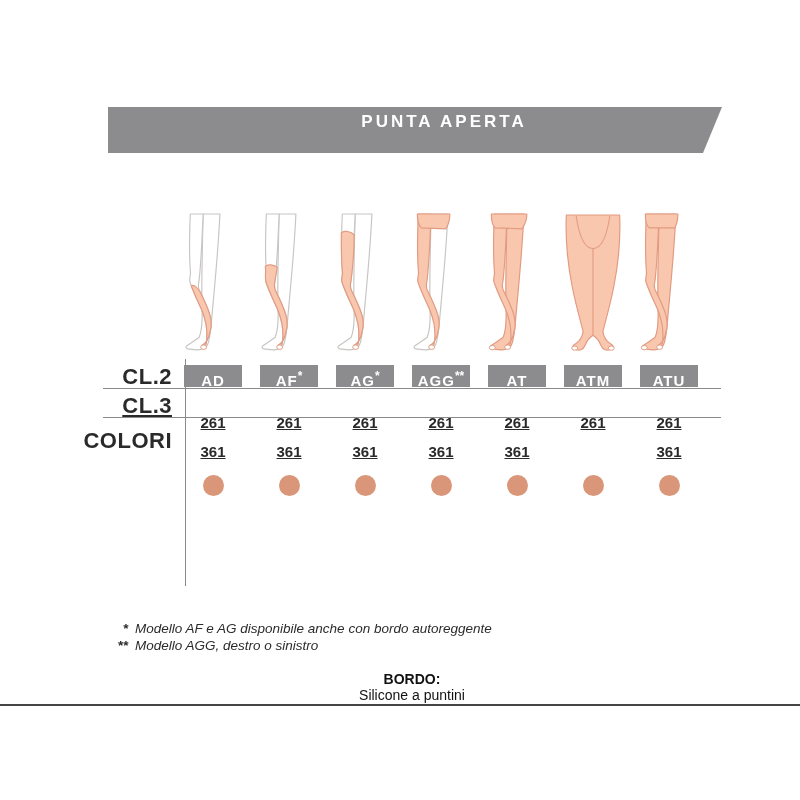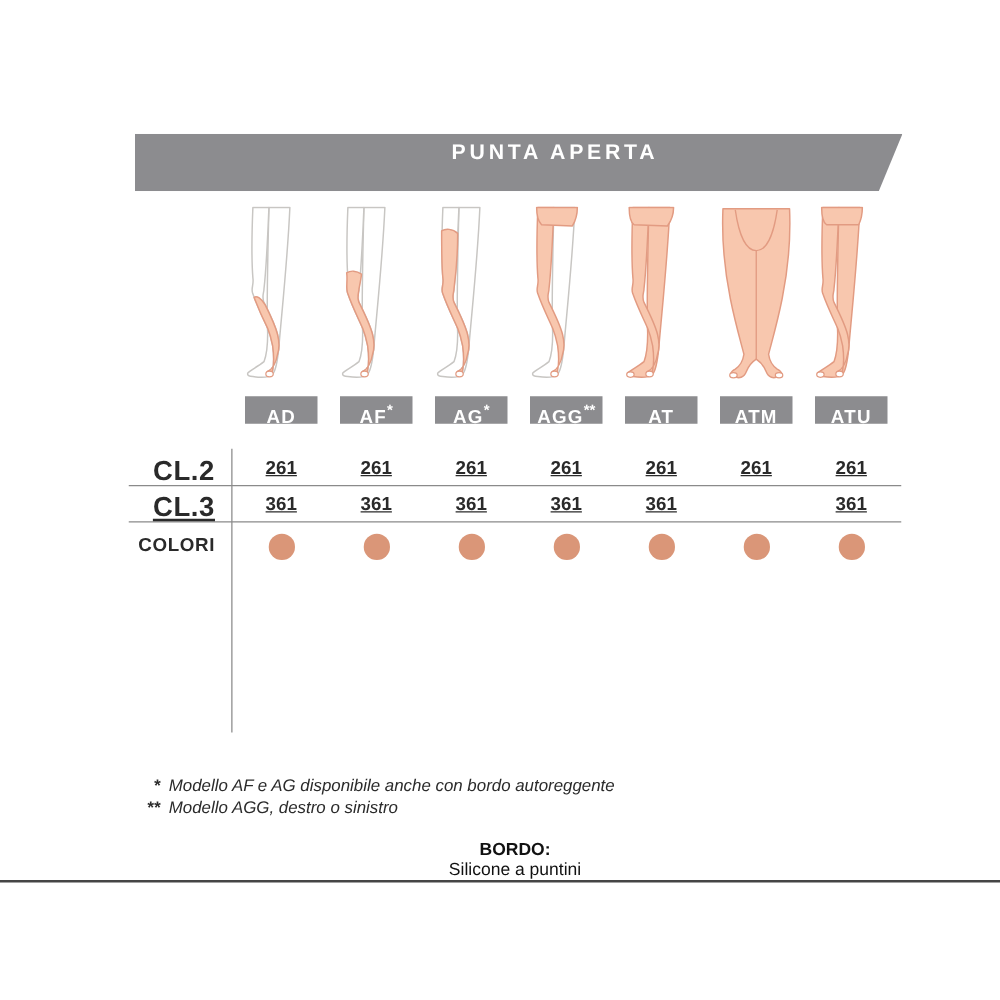--- a/index.html
+++ b/index.html
@@ -2,38 +2,38 @@
 <html><head>
 <meta charset="utf-8">
 <style>
   html,body{margin:0;padding:0;background:#fff;}
   body{width:800px;height:800px;position:relative;font-family:"Liberation Sans",sans-serif;overflow:hidden;
        --gray:#8C8C8F; --dot:#DA9678; --stk:#F8C7AE; --stkline:#E29B82; --legline:#C8C6C3; --ink:#2A2A2A;}
   .banner{position:absolute;left:108px;top:107px;width:614px;height:46px;background:var(--gray);
           clip-path:polygon(0 0,100% 0,calc(100% - 19px) 100%,0 100%);}
   .banner span{display:block;text-align:center;transform:translateX(29px);color:#fff;font-weight:bold;
           font-size:17px;letter-spacing:3px;line-height:30px;}
-  .figures,.labels,.vals,.dots{position:absolute;left:187px;width:532px;display:flex;}
+  .figures,.labels,.vals,.dots{position:absolute;left:175px;width:532px;display:flex;margin-top:48px;}
   .figures{top:163px;height:150px;}
   .fig{width:76px;display:flex;align-items:flex-end;justify-content:center;}
   .fig svg{width:72px;height:148px;display:block;}
   .legW{fill:#fff;stroke:var(--legline);stroke-width:1.2;stroke-linejoin:round;}
   .legS{fill:var(--stk);stroke:var(--stkline);stroke-width:1.2;stroke-linejoin:round;}
   .seam{fill:none;stroke:var(--stkline);stroke-width:1.1;}
   .toe{fill:#fff;stroke:var(--stkline);stroke-width:1;}
   .labels{top:317px;}
   .label-cell{width:76px;display:flex;justify-content:center;}
   .model-box{height:22px;min-width:58px;box-sizing:border-box;padding:0 4px;background:var(--gray);
              color:#fff;font-weight:bold;font-size:15px;line-height:22px;text-align:center;letter-spacing:1px;}
   .model-box sup{font-size:12px;letter-spacing:0;}
   .vals .val{width:76px;text-align:center;font-weight:bold;font-size:15px;color:var(--ink);text-decoration:underline;}
   .row-cl2{top:366px;} .row-cl3{top:395px;}
   .rowlab{position:absolute;left:40px;width:132px;text-align:right;font-weight:bold;color:var(--ink);
           font-size:22px;letter-spacing:0.5px;}
-  .lab-cl2{top:364px;} .lab-cl3{top:393px;text-decoration:underline;} .lab-colori{top:428px;font-size:15px;}
+  .lab-cl2{top:364px;} .lab-cl3{top:393px;text-decoration:underline;} .lab-colori{top:428px;font-size:22px;}
   .hline{position:absolute;left:103px;width:618px;height:1px;background:#8a8a8a;}
   .h1{top:388px;} .h2{top:417px;}
   .vline{position:absolute;left:185px;top:359px;width:1px;height:227px;background:#8a8a8a;}
   .dots{top:427px;}
   .dotcell{width:76px;display:flex;justify-content:center;}
   .dot{width:21px;height:21px;border-radius:50%;background:var(--dot);}
   .footnotes{position:absolute;left:108px;top:620px;font-style:italic;font-size:13.5px;color:#2b2b2b;}
   .fnline{display:flex;line-height:17px;}
   .fnmark{width:20px;text-align:right;margin-right:7px;font-weight:600;}
   .bordo{position:absolute;left:12px;top:671px;width:800px;text-align:center;color:#111;}

